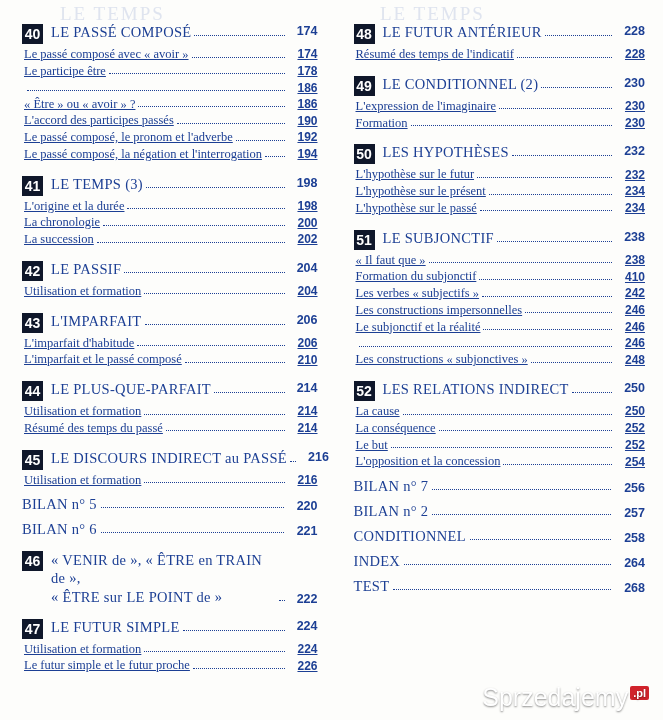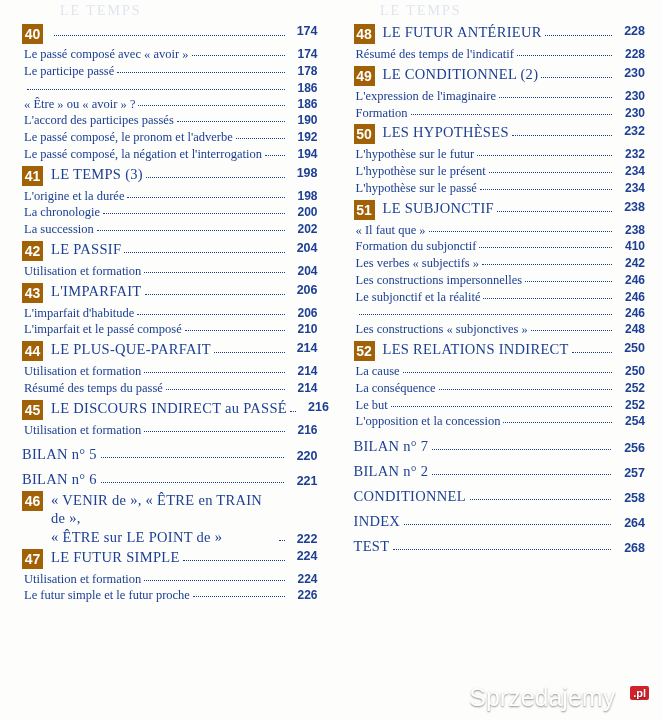--- a/index.html
+++ b/index.html
@@ -29,49 +29,49 @@
     
     content: "";
   }
   .ghost {
     position: absolute;
     top: 2px;
     left: 0;
     width: 663px;
     height: 22px;
     color: #dfe4ef;
-    font-size: 14px;
+    font-size: 19px;
     letter-spacing: 2px;
     text-align: right;
     font-family: "Liberation Serif", serif;
   }
   .ghost .g1 { position: absolute; left: 60px; top: 1px; }
   .ghost .g2 { position: absolute; left: 380px; top: 1px; }
 
   .col {
     width: 50%;
     box-sizing: border-box;
     padding: 0 10px;
   }
   .col.left { padding-left: 8px; padding-right: 14px; }
   .col.right { padding-left: 22px; padding-right: 4px; }
 
   
   .chapter {
     display: flex;
     align-items: flex-start;
-    margin-top: 3px;
+    margin-top: 13px;
     margin-bottom: 2px;
   }
   .chapter:first-child { margin-top: 0; }
   .num {
     flex: 0 0 auto;
     width: 21px;
     height: 20px;
-    background: #a16207;
+    background: #0f172a;
     color: #ffffff;
     font-family: "Liberation Sans", sans-serif;
     font-weight: bold;
     font-size: 14px;
     line-height: 20px;
     text-align: center;
     margin-right: 8px;
   }
   .chap-body {
     flex: 1 1 auto;
@@ -101,25 +101,26 @@
     text-align: right;
   }
   .chap-title.two-line {
     white-space: normal;
     line-height: 1.25;
   }
 
   
   .sub {
     display: flex;
-    align-items: flex-start;
+    align-items: center;
     font-size: 12.5px;
     line-height: 1.34;
     margin-left: 0px;
     padding-left: 2px;
+    text-decoration: underline;
   }
   .sub .txt { white-space: nowrap; }
   .sub .dots {
     border-bottom: 1px dotted #1c3f94;
     margin: 0 3px 3.5px 3px;
     height: 9px;
   }
   .sub .pg {
     font-family: "Liberation Sans", sans-serif;
     font-weight: bold;
@@ -150,49 +151,50 @@
   }
   .watermark .pl {
     display: inline-block;
     background: #d0232b;
     color: #ffffff;
     font-size: 11px;
     font-weight: bold;
     padding: 1px 3px;
     border-radius: 2px;
     vertical-align: 9px;
-    margin-left: 15px;
+    margin-left: 2px;
   }
 </style>
 </head>
 <body>
 
 <div class="page">
 
   <div class="ghost">
     <span class="g1">LE TEMPS</span>
     <span class="g2">LE TEMPS</span>
   </div>
 
   <div class="col left" id="col-left">
       <div class="chapter">
         <span class="num">40</span>
         <div class="chap-body">
+          <span class="chap-title">LE PASSÉ COMPOSÉ</span>
           <span class="dots"></span>
           <span class="pg">174</span>
         </div>
       </div>
       <div>
         <div class="sub">
           <span class="txt">Le passé composé avec « avoir »</span>
           <span class="dots"></span>
           <span class="pg">174</span>
         </div>
         <div class="sub">
-          <span class="txt">Le participe passé</span>
+          <span class="txt">Le participe être</span>
           <span class="dots"></span>
           <span class="pg">178</span>
         </div>
         <div class="sub">
           <span class="dots"></span>
           <span class="pg">186</span>
         </div>
         <div class="sub">
           <span class="txt">« Être » ou « avoir » ?</span>
           <span class="dots"></span>

